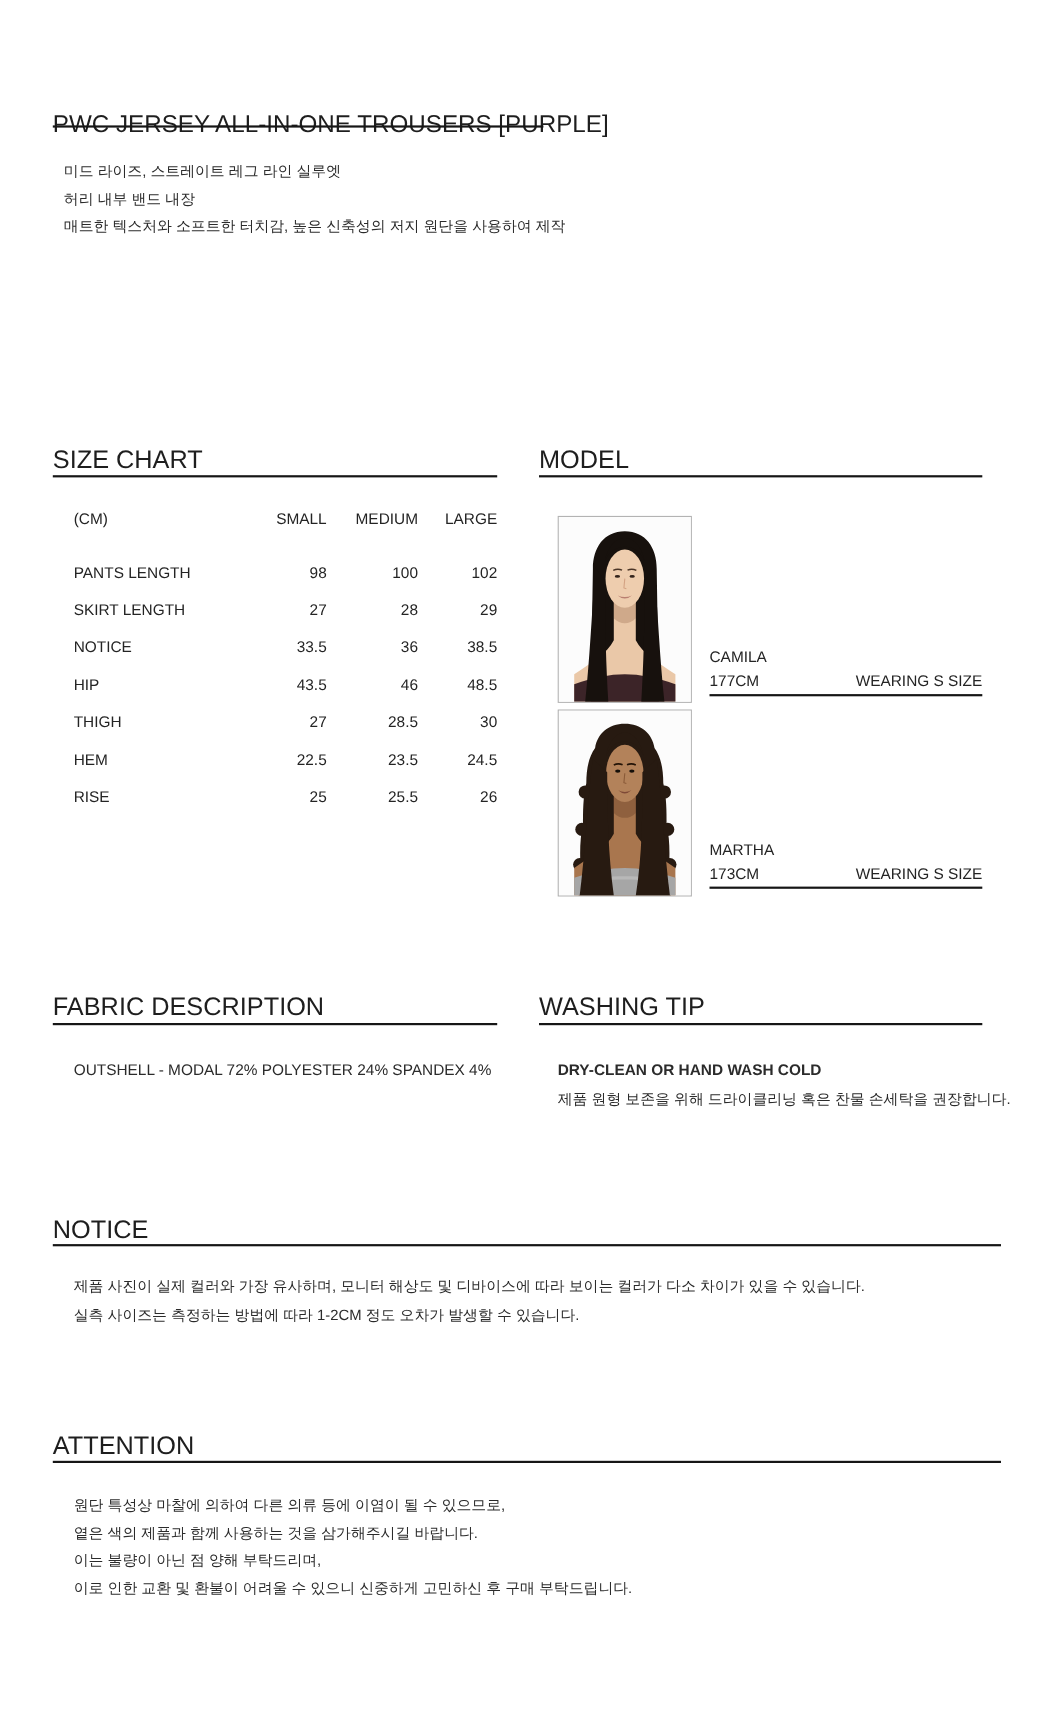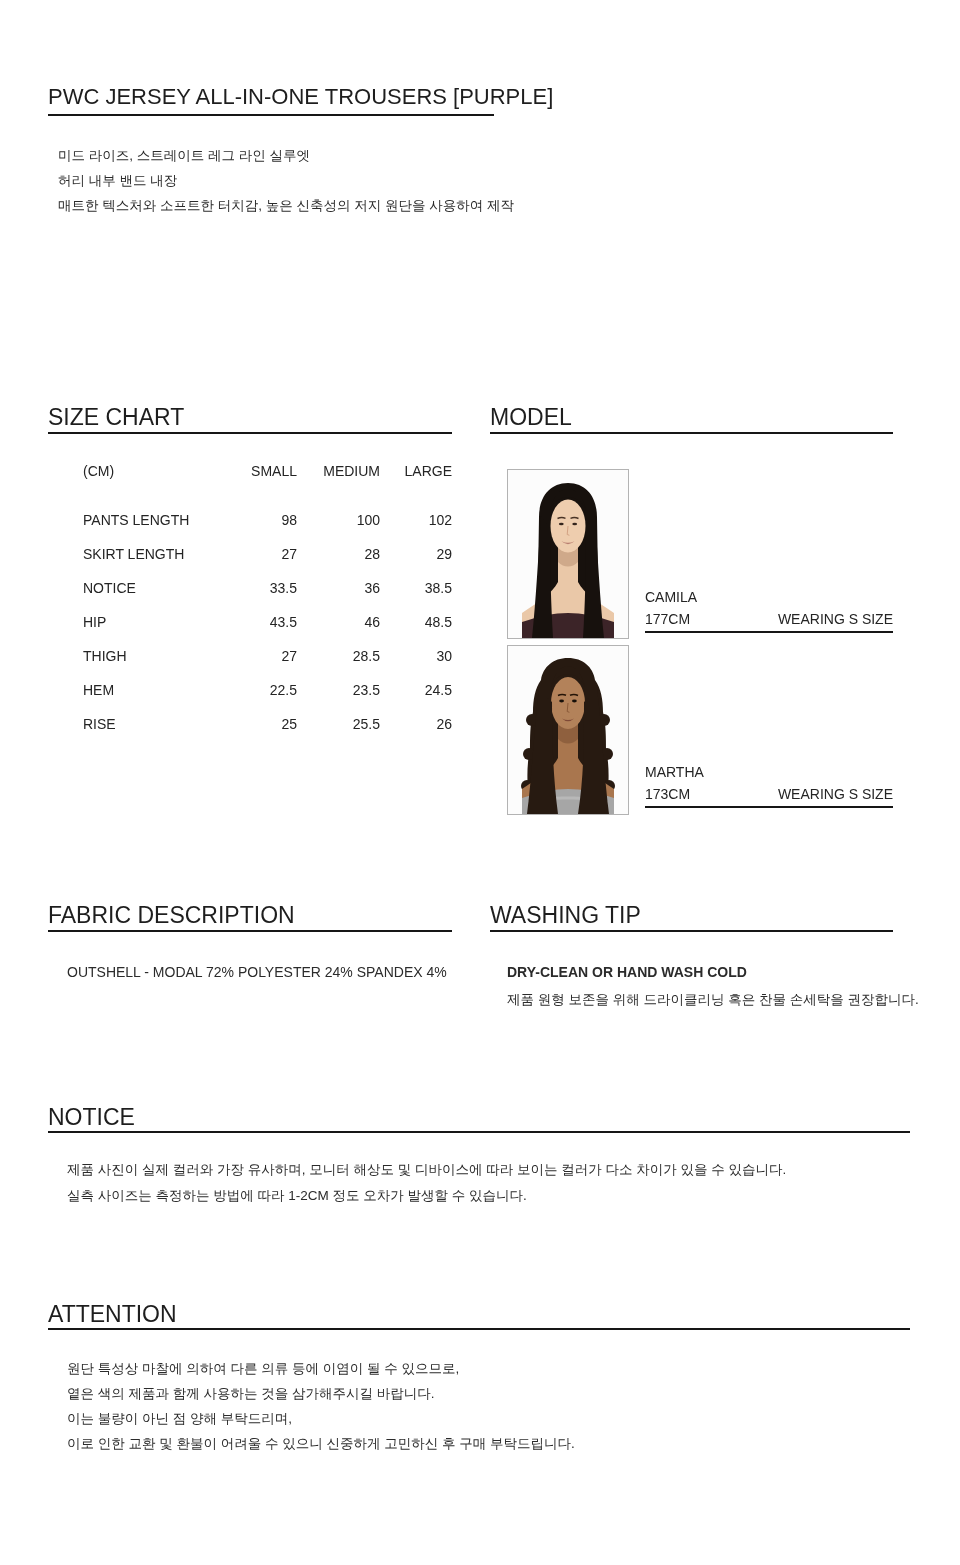--- a/index.html
+++ b/index.html
@@ -13,21 +13,21 @@
   .title{font-size:22px;line-height:26px;white-space:nowrap;color:var(--ink);}
   .rule{position:absolute;height:2px;background:var(--rule,#151515);}
   .ko{font-size:13.5px;line-height:25px;white-space:nowrap;color:#2b2b2b;}
   .en14{font-size:14px;line-height:25px;white-space:nowrap;color:#2b2b2b;}
 
   
   .sc-table{position:absolute;left:67px;top:464px;width:385px;font-size:14px;color:#242424;}
   .sc-row{display:grid;grid-template-columns:130px 100px 83px 72px;line-height:14px;}
   .sc-head{height:49px;}
   .sc-data{height:34px;}
-  .sc-lab{text-align:left;white-space:nowrap;margin-left:16px;}
+  .sc-lab{text-align:left;white-space:nowrap;}
   .sc-val{text-align:right;white-space:nowrap;}
 
   
   .photo{
     position:absolute;left:507px;width:120px;height:168px;
     border:1px solid var(--photo-border,#b3b3b3);background:var(--photo-bg,#fcfcfc);
     box-sizing:content-box;
   }
   .photo svg{display:block;width:120px;height:168px;}
   .minfo{position:absolute;left:645px;width:248px;font-size:14px;color:#242424;}
@@ -49,21 +49,21 @@
   .mar-skin{fill:var(--martha-skin,#a9764e);}
   .mar-face{fill:var(--martha-face,#b3825a);}
   .mar-top{fill:var(--martha-top,#a6a6a6);}
   .mar-brow{stroke:#241407;stroke-width:1.5;fill:none;}
   .mar-eye{fill:#160f09;}
   .mar-lip{fill:#7e4936;}
 </style>
 </head>
 <body>
 
-<div class="abs title" style="left:48px;top:84px;">PWC JERSEY ALL-IN-ONE TROUSERS [PURPLE]</div>
+<div class="abs title" style="left:48px;top:100px;">PWC JERSEY ALL-IN-ONE TROUSERS [PURPLE]</div>
 <div class="rule" style="left:48px;top:114px;width:446px;"></div>
 
 <div class="abs" style="left:58px;top:143px;">
   <div class="ko">미드 라이즈, 스트레이트 레그 라인 실루엣</div>
   <div class="ko">허리 내부 밴드 내장</div>
   <div class="ko">매트한 텍스처와 소프트한 터치감, 높은 신축성의 저지 원단을 사용하여 제작</div>
 </div>
 
 <div class="abs heading" style="left:48px;top:404px;">SIZE CHART</div>
 <div class="rule" style="left:48px;top:432px;width:404px;"></div>

